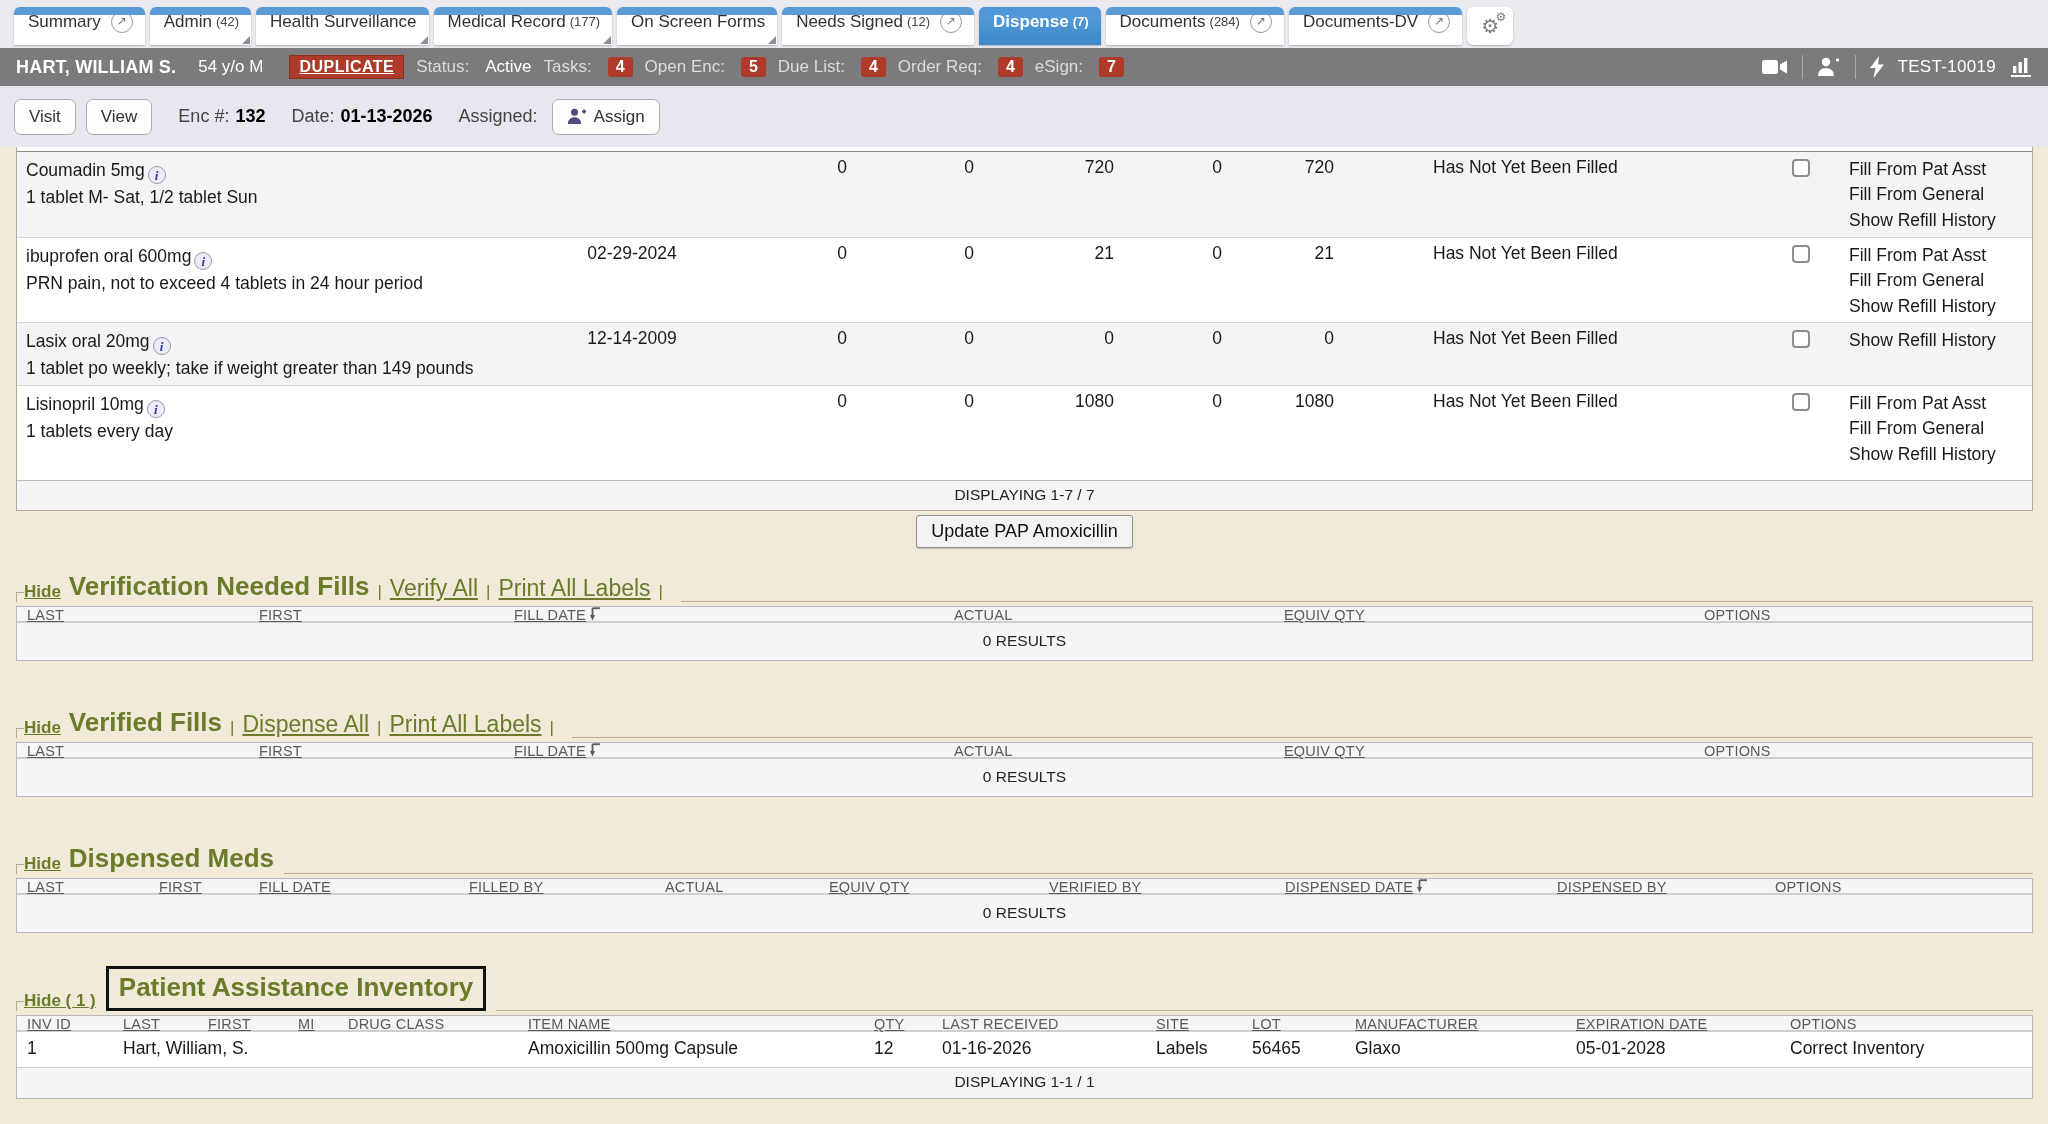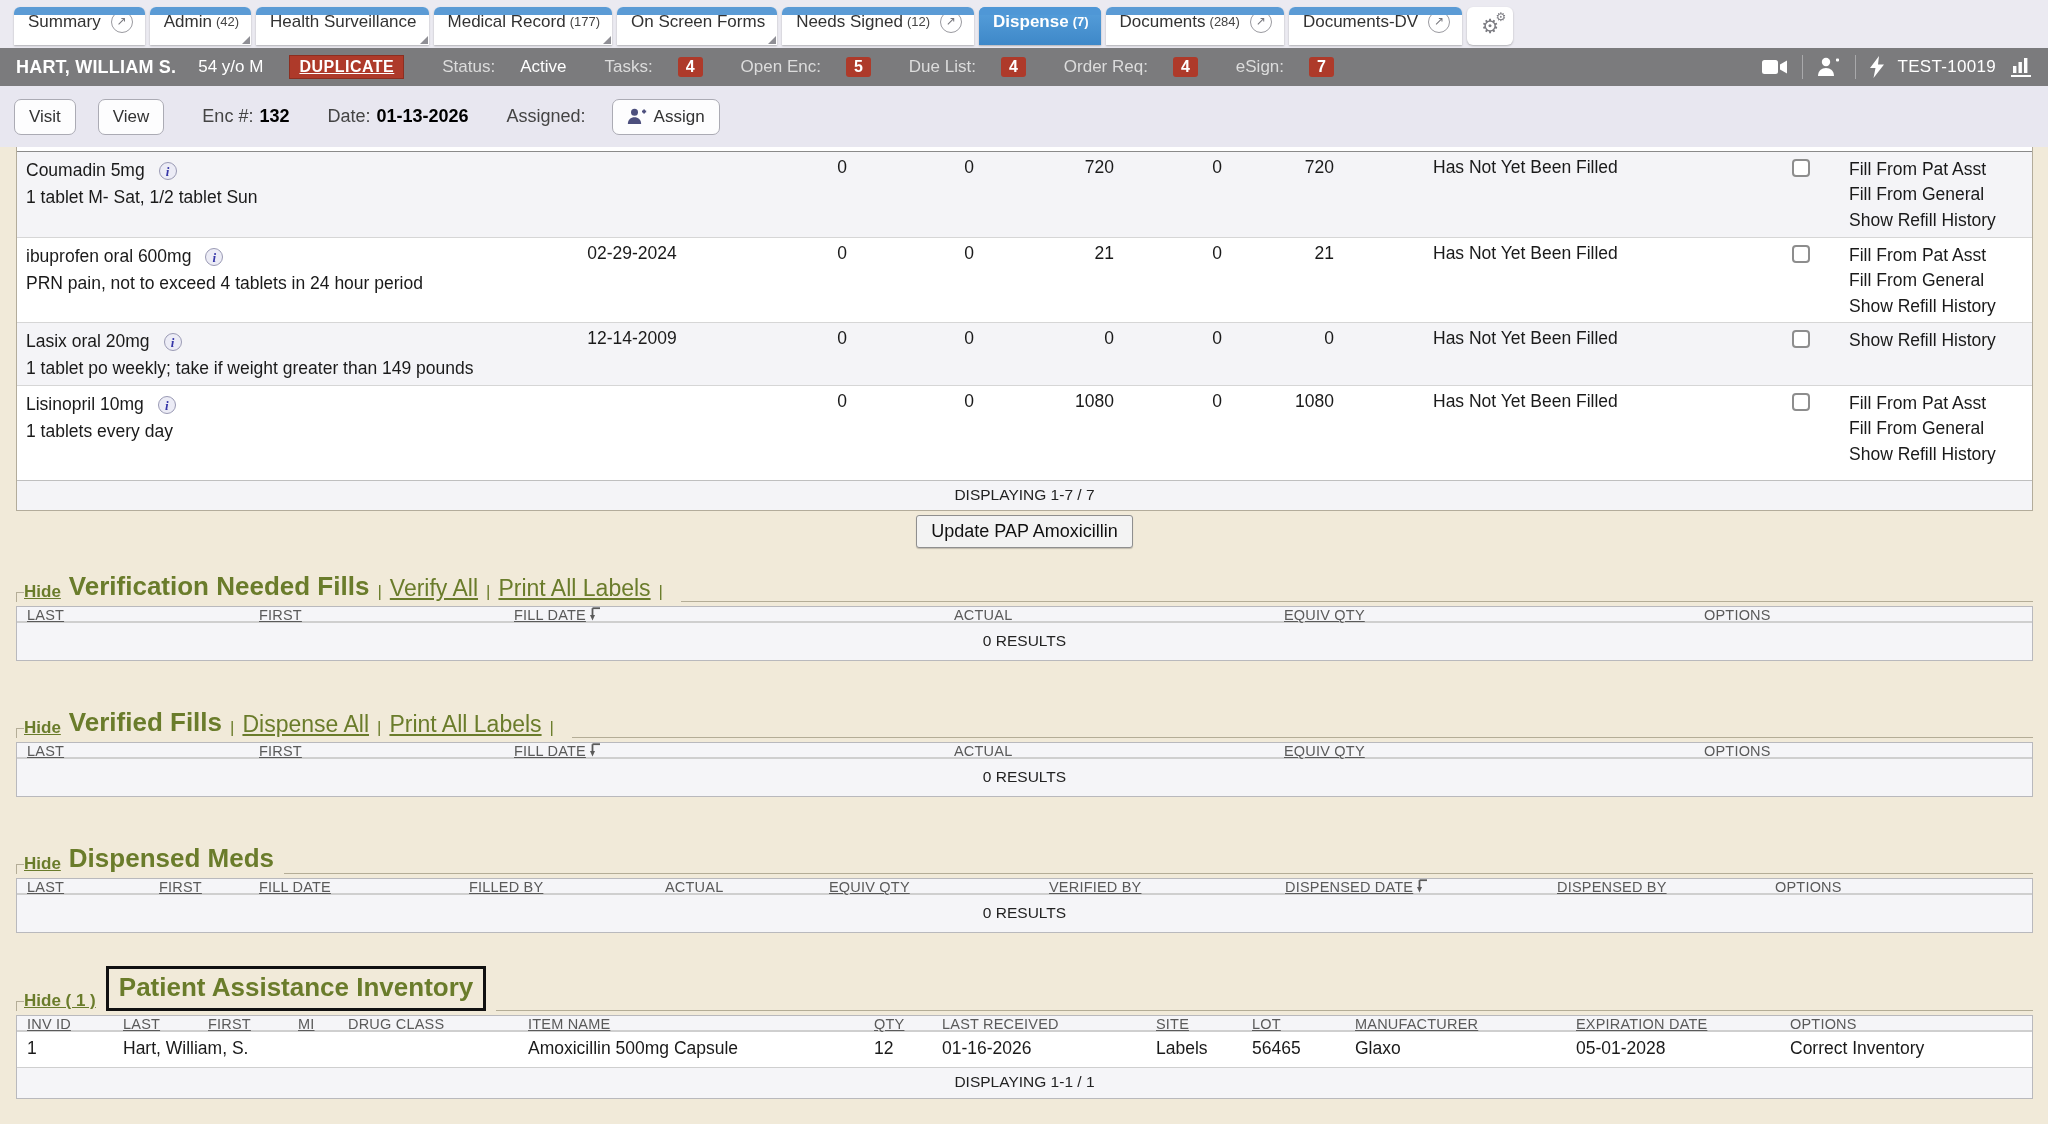--- a/index.html
+++ b/index.html
@@ -23,48 +23,48 @@
   .gear-btn { background:#fff; border-radius:6px; height:38px; width:46px; box-shadow:0 1px 2px rgba(0,0,0,.25);
               display:flex; align-items:center; justify-content:center; color:#7c7c82; font-size:20px; cursor:pointer; position:relative; }
   .gear-small { position:absolute; top:3px; right:7px; font-size:12px; }
 
   
   .patientbar { height:38px; background:#7b7b7d; display:flex; align-items:center; padding:0 16px; color:#fff; font-size:17px; }
   .pb-name { font-weight:bold; font-size:18px; letter-spacing:.2px; }
   .pb-age { margin-left:22px; }
   .pb-dup { margin-left:26px; background:#ae3a2a; border:1px solid #8c2e20; color:#fff; font-weight:bold;
             text-decoration:underline; padding:2px 9px; letter-spacing:.5px; font-size:16px; cursor:pointer; }
-  .pb-item { margin-left:38px; color:#dcdcdc; display:flex; align-items:center; gap:25px; white-space:nowrap; }
+  .pb-item { margin-left:12px; color:#dcdcdc; display:flex; align-items:center; gap:16px; white-space:nowrap; }
   .pb-val { color:#fff; }
   .pb-badge { background:#ae3a2a; color:#fff; font-weight:bold; padding:1px 8px; border-radius:3px; font-size:16px; }
   .pb-right { margin-left:auto; display:flex; align-items:center; gap:14px; }
   .pb-sep { width:1px; height:24px; background:#a9a9ab; }
   .pb-id { font-size:17px; color:#fff; letter-spacing:.3px; }
   .pb-icon { display:flex; align-items:center; cursor:pointer; }
 
   
-  .encbar { height:61px; background:#e8e7f0; display:flex; align-items:center; padding:0 14px; gap:22px; }
+  .encbar { height:61px; background:#e8e7f0; display:flex; align-items:center; padding:0 14px; gap:10px; }
   .btn { background:#fdfdfe; border:1px solid #ababb4; border-radius:7px; font-size:17px; color:#333;
          padding:7px 14px; cursor:pointer; }
   .enc-group { display:flex; align-items:center; margin-left:16px; font-size:18px; color:#444; gap:6px; white-space:nowrap; }
   .enc-val { color:#000; font-weight:bold; }
   .assign-btn { display:flex; align-items:center; gap:7px; margin-left:4px; }
   .assign-btn svg { fill:#4c4f7d; }
 
   
   .content { margin:0 15px 0 16px; }
 
   
   .med-table { background:#fff; border:1px solid #b3ac9b; border-top:none; }
   .med-sliver { height:5px; background:#fff; border-bottom:1px solid #8a8a8a; }
   .med-row { display:grid; grid-template-columns:540px 150px 140px 127px 140px 108px 112px 437px 60px 1fr;
              border-bottom:1px solid #d6d6d6; padding-top:5px; font-size:17.5px; }
   .med-row.alt { background:#f4f4f7; }
   .med-cell-name { padding-left:9px; line-height:1.55; }
-  .drug-name { display:inline-flex; align-items:center; gap:14px; }
+  .drug-name { display:inline-flex; align-items:flex-end; gap:3px; }
   .info-icon { display:inline-block; width:18px; height:18px; border:1px solid #9a9ab4; border-radius:50%;
                background:#ececf6; color:#3636a8; font-family:"Liberation Serif","DejaVu Serif",serif;
                font-style:italic; font-weight:bold; font-size:13px; text-align:center; line-height:17px; cursor:pointer; }
   .cell-date { text-align:center; }
   .cell-num { text-align:right; }
   .cell-status { padding-left:99px; }
   .cell-check { display:flex; justify-content:center; align-items:flex-start; }
   .checkbox { width:18px; height:18px; border:2px solid #8d8d8d; border-radius:4px; background:#fff; margin-top:2px; cursor:pointer; }
   .cell-opts { padding-left:18px; line-height:1.45; }
   .opt-link { display:block; cursor:pointer; }

